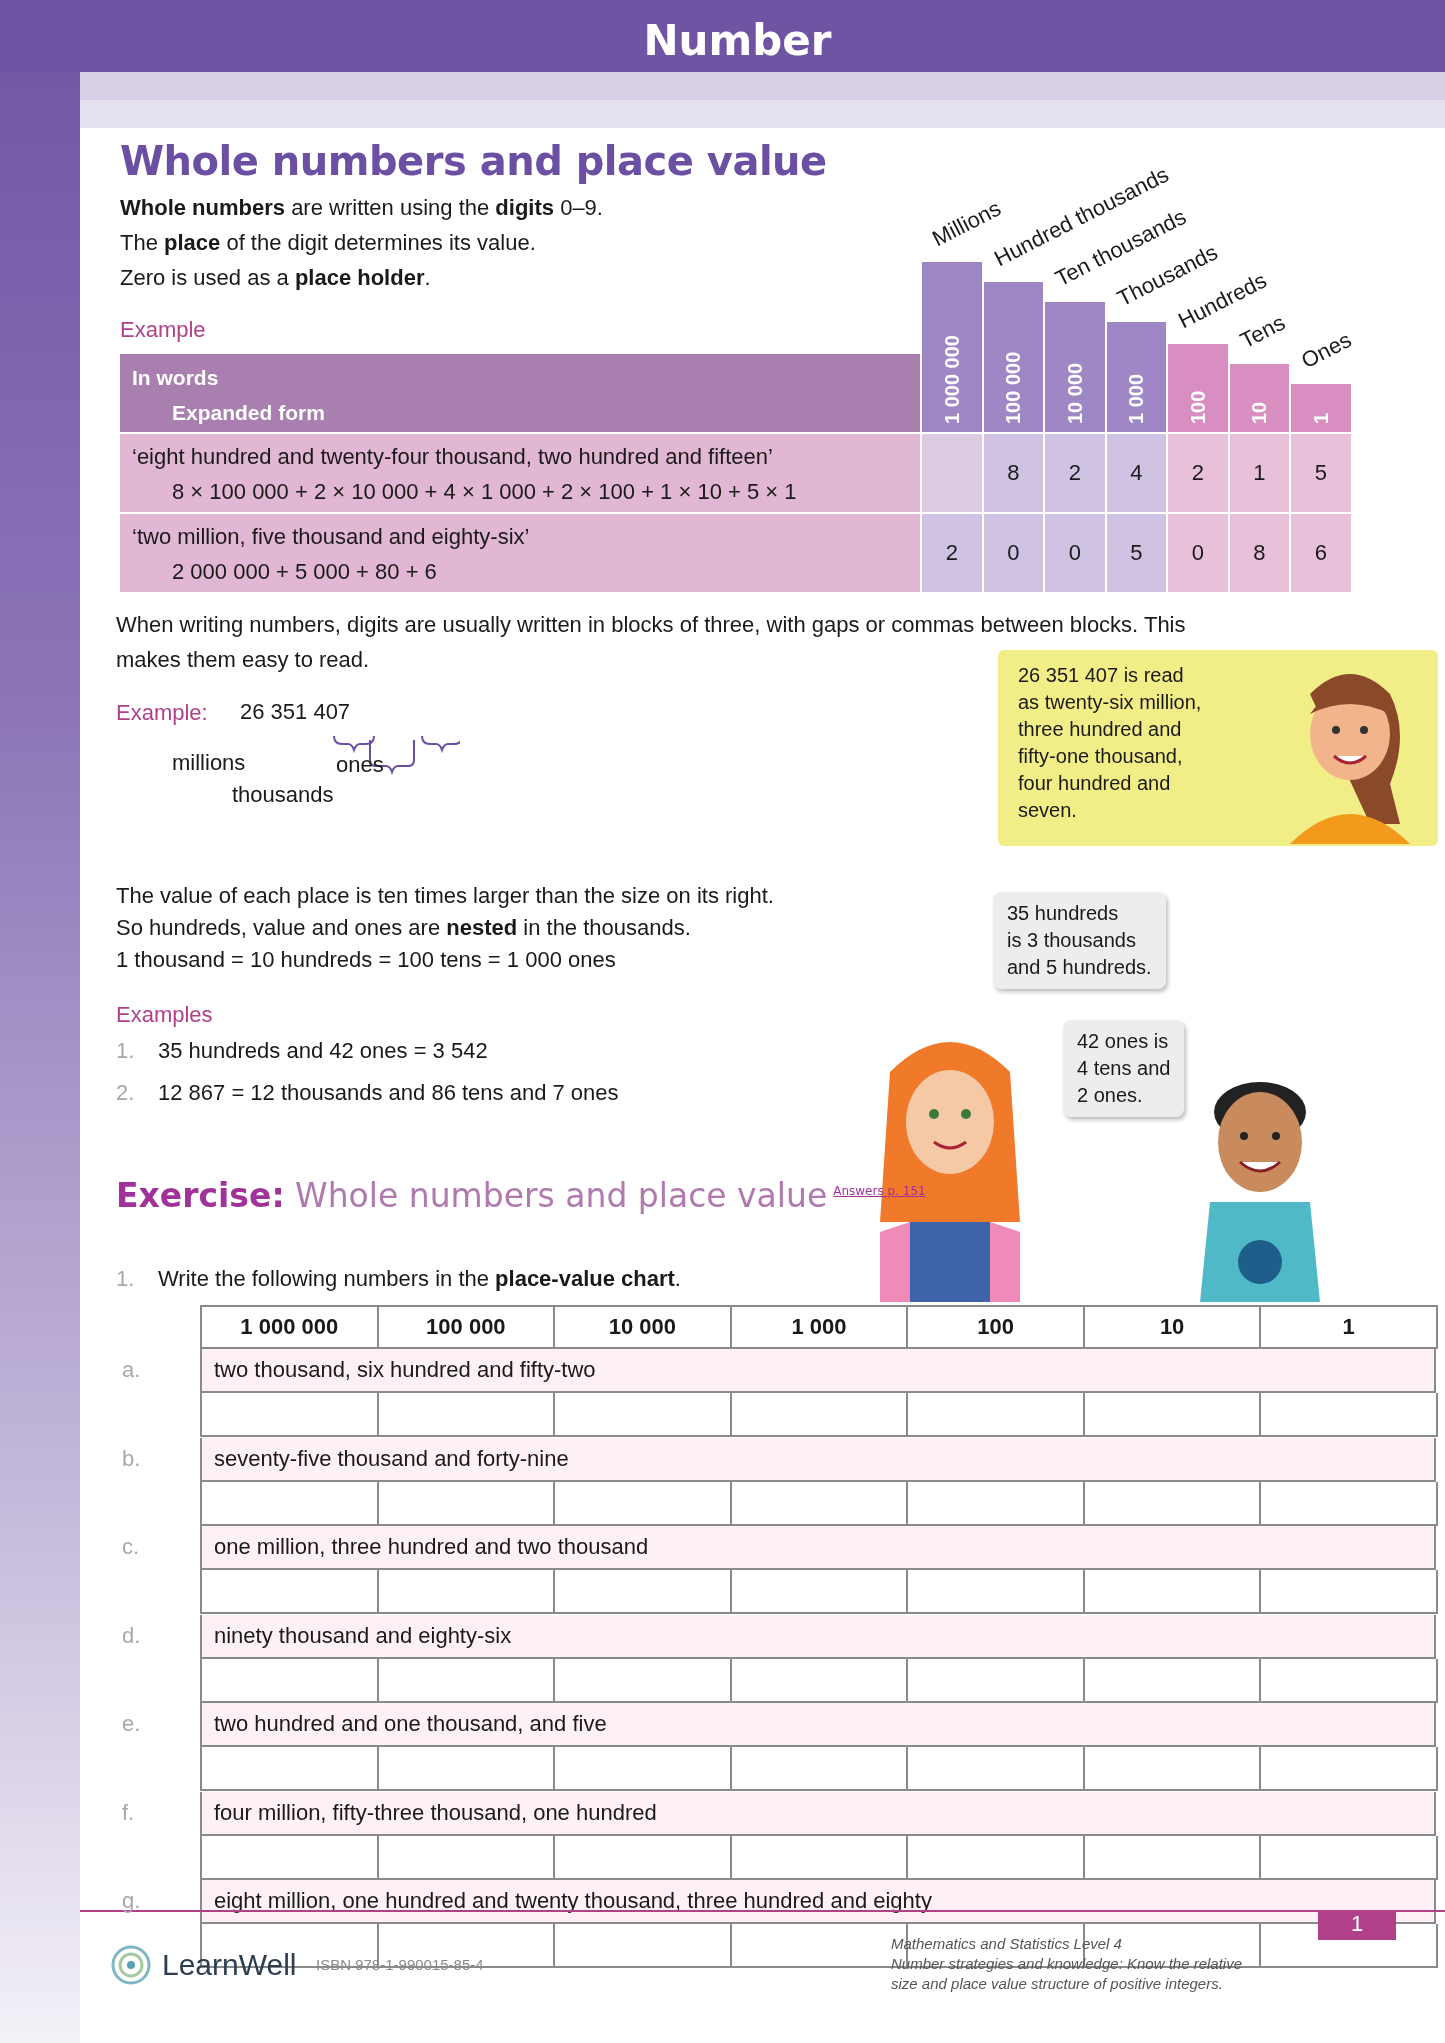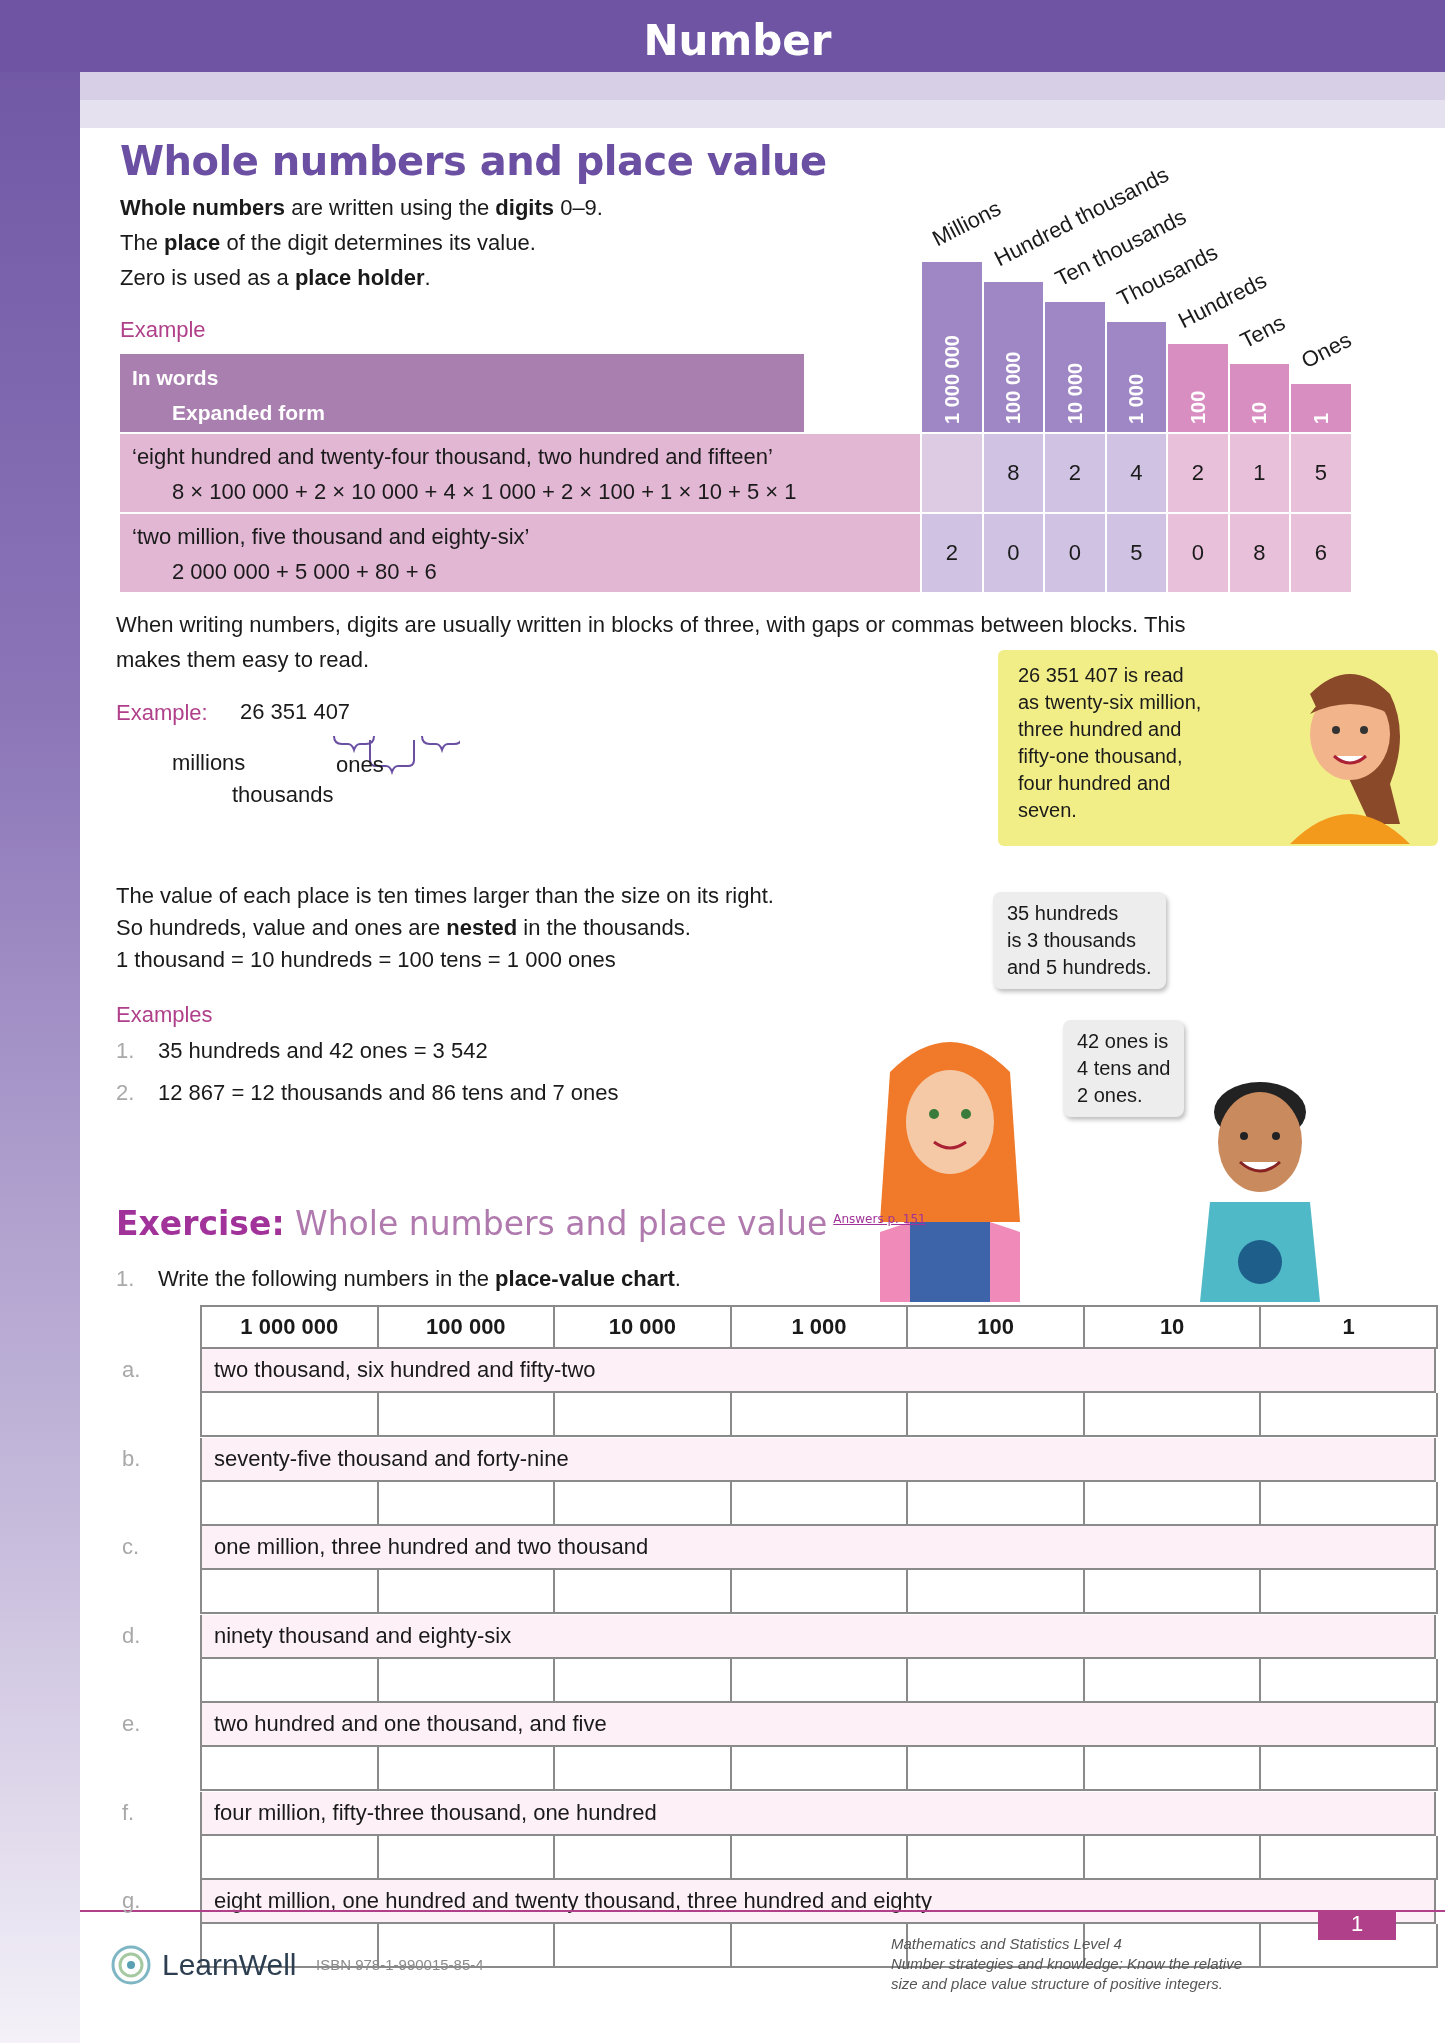--- a/index.html
+++ b/index.html
@@ -30,21 +30,21 @@
     position: absolute; left: 40px; top: 66px;
     font-size: 40px; color: #6b4fa2; font-weight: bold;
     font-family: "DejaVu Sans", sans-serif; letter-spacing: -0.5px;
   }
   .intro { position: absolute; left: 40px; top: 118px; font-size: 22px; line-height: 35px; }
   .intro b { font-weight: bold; }
   .label-purple { color: #b0408a; font-size: 22px; position: absolute; }
 
   
   .pv-header {
-    position: absolute; left: 40px; top: 282px; width: 684px; height: 78px;
+    position: absolute; left: 40px; top: 282px; width: 800px; height: 78px;
     background: #a97fb0; color: #fff; font-weight: bold; font-size: 21px;
   }
   .pv-header .l1 { position: absolute; left: 12px; top: 12px; }
   .pv-header .l2 { position: absolute; left: 52px; top: 47px; }
   .pv-row {
     position: absolute; left: 40px; width: 800px; height: 78px;
     background: #e2b7d4; font-size: 22px;
   }
   .pv-row .words { position: absolute; left: 12px; top: 10px; }
   .pv-row .expanded { position: absolute; left: 52px; top: 45px; }
@@ -67,21 +67,21 @@
 
   .h2-yellow {
     position: absolute; left: 36px; top: 762px; font-size: 36px; color: #f0a928;
     font-family: "DejaVu Sans", sans-serif;
   }
   .bubble {
     position: absolute; background: #ededed; border-radius: 8px; font-size: 20px;
     line-height: 27px; padding: 8px 14px; box-shadow: 2px 3px 4px rgba(0,0,0,0.25);
   }
   .ex-title {
-    position: absolute; left: 36px; top: 1132px; font-size: 33px;
+    position: absolute; left: 36px; top: 1104px; font-size: 33px;
     font-family: "DejaVu Sans", sans-serif; color: #b07aae;
   }
   .ex-title b { color: #a0329a; }
   .ex-title .ans { font-size: 12px; color: #a0329a; vertical-align: super; text-decoration: underline; margin-left: 6px; }
 
   
   .ex-table { position: absolute; left: 120px; top: 1233px; width: 1236px; }
   .ex-head-row, .ex-blank-row, .ex-text-row { position: absolute; left: 0; width: 1236px; }
   .ex-head-row { top: 0; height: 44px; }
   .ex-cell {

